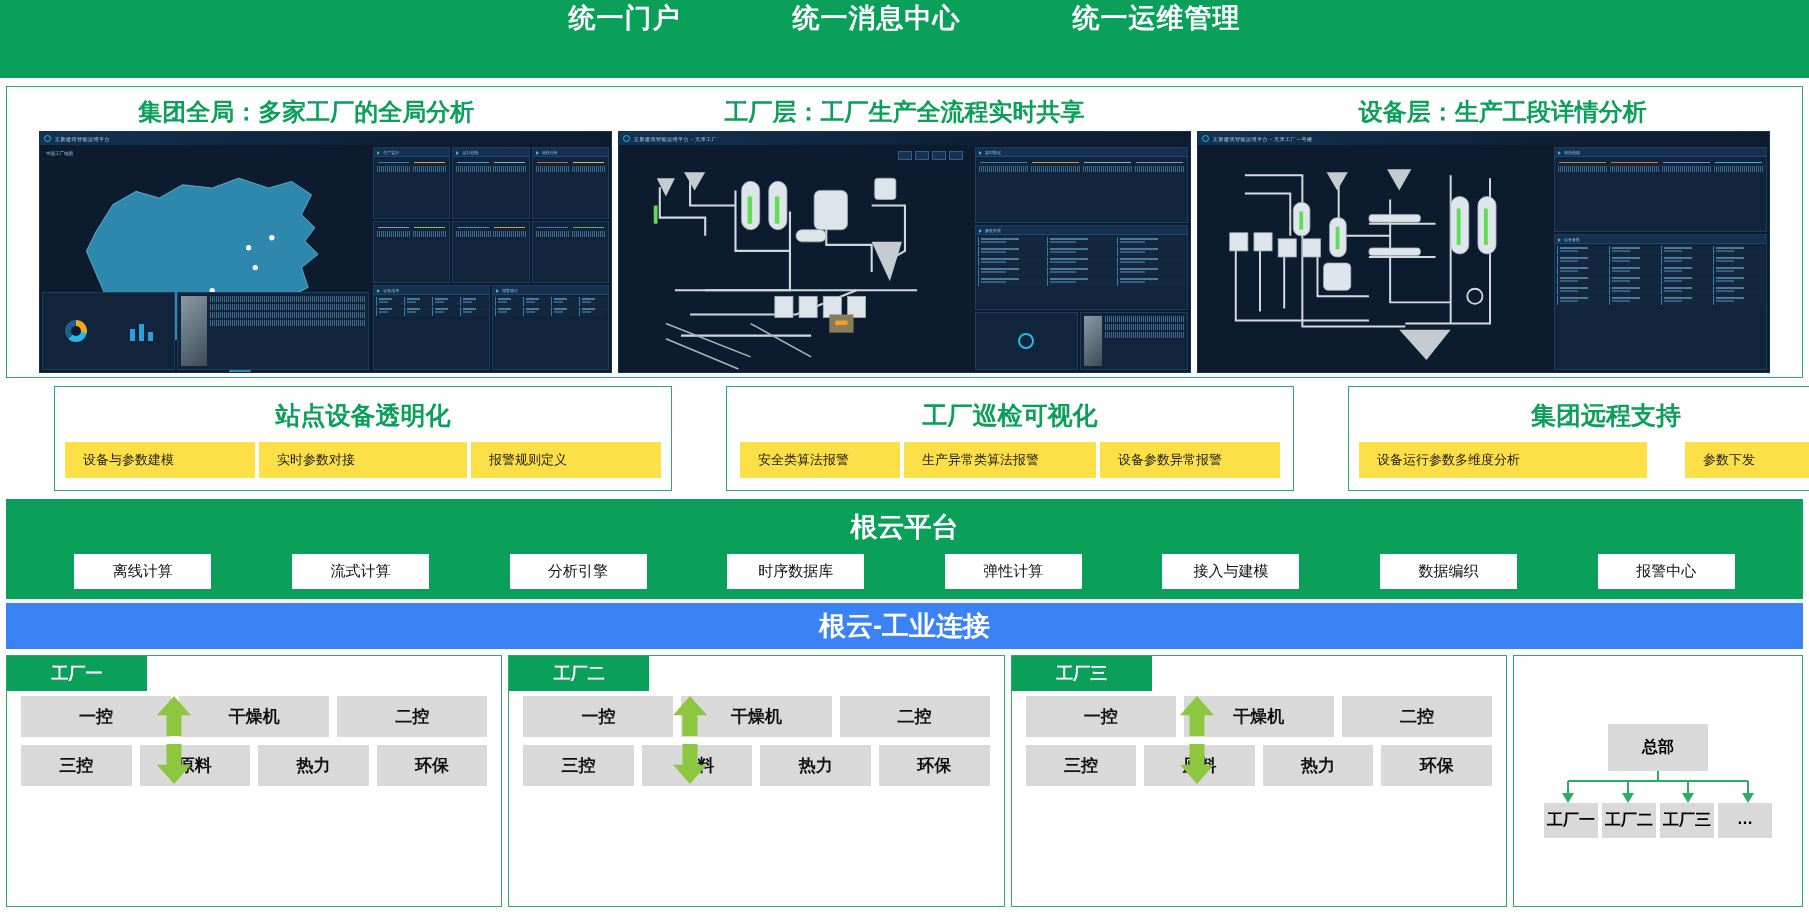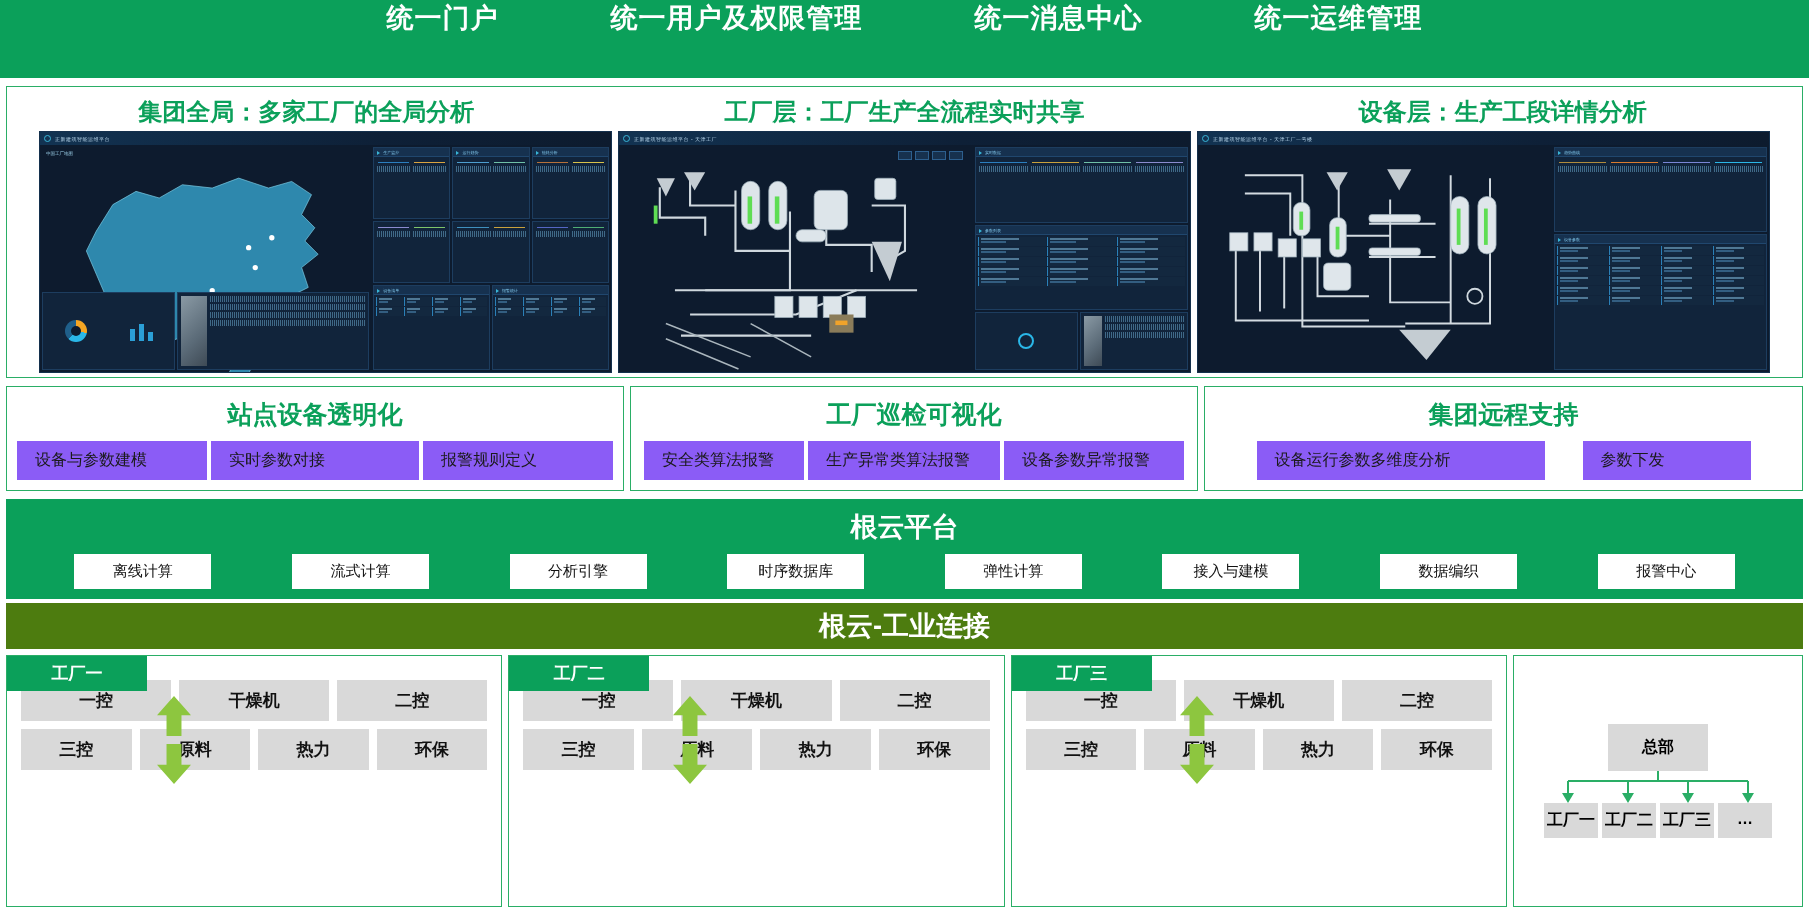--- a/index.html
+++ b/index.html
@@ -91,49 +91,49 @@
   .barmini { display: flex; align-items: flex-end; gap: 4px; height: 20px; }
   .barmini span { width: 5px; background: #2b9fd6; }
 
   .pipe-svg { position: absolute; inset: 0; width: 100%; height: 100%; }
 
   
   .cap-row { display: flex; gap: 6px; margin: 8px 6px 0 6px; flex: 0 0 auto; height: 105px; }
   .cap-panel {
     border: 1.5px solid #2AAE66; background: #fff;
     display: flex; flex-direction: column; align-items: center;
-    justify-content: center; gap: 10px; padding: 6px 10px;
+    justify-content: center; gap: 10px; padding: 6px 10px; margin-left: 48px;
   }
   .cap-panel.p1 { flex: 0 0 618px; }
   .cap-panel.p2 { flex: 0 0 568px; }
   .cap-panel.p3 { flex: 1 1 auto; }
   .cap-title { color: #0BA05A; font-size: 25px; font-weight: bold; white-space: nowrap; }
   .cap-chips { display: flex; gap: 4px; }
   .chip-gray {
-    background: #8b5cf6; color: #1a1a1a; font-size: 16px;
+    background: #fde047; color: #1a1a1a; font-size: 13px;
     padding: 9px 18px; white-space: nowrap;
   }
 
   
   .plat-band {
     margin: 8px 6px 0 6px; background: #0BA05A;
     flex: 0 0 auto; height: 100px;
     display: flex; flex-direction: column; align-items: center; justify-content: center;
     position: relative;
   }
   .plat-title { color: #fff; font-size: 27px; font-weight: bold; margin-bottom: 9px; }
   .plat-chips { display: flex; gap: 0; width: 100%; justify-content: space-around; padding: 0 28px; }
   .chip-white {
     background: #fff; color: #111; font-size: 15px;
     padding: 8px 0; width: 137px; text-align: center; white-space: nowrap;
   }
 
   
   .conn-band {
-    margin: 4px 6px 0 6px; background: #4d7c0f;
+    margin: 4px 6px 0 6px; background: #3b82f6;
     flex: 0 0 auto; height: 46px;
     display: flex; align-items: center; justify-content: center; position: relative;
   }
   .conn-title { color: #fff; font-size: 27px; font-weight: bold; }
 
   
   .arrow-up, .arrow-down {
     position: absolute; width: 34px; height: 40px;
     background: #8DC63F; z-index: 5;
   }
@@ -145,21 +145,21 @@
   .fact-box {
     border: 1.5px solid #2AAE66; background: #fff; position: relative;
     flex: 1 1 0; padding: 0 14px 10px 14px;
     display: flex; flex-direction: column;
   }
   .fact-tab {
     background: #0BA05A; color: #fff; font-size: 17px; font-weight: bold;
     padding: 6px 0; width: 140px; text-align: center;
     position: absolute; left: 0; top: 0;
   }
-  .fact-rows { margin-top: 24px; display: flex; flex-direction: column; gap: 8px; }
+  .fact-rows { margin-top: 40px; display: flex; flex-direction: column; gap: 8px; }
   .fact-line { display: flex; gap: 8px; }
   .fact-cell {
     background: #d9d9d9; color: #111; font-size: 17px; font-weight: bold;
     padding: 9px 0; text-align: center; flex: 1 1 0; white-space: nowrap;
   }
 
   
   .hq-box {
     border: 1.5px solid #2AAE66; background: #fff;
     flex: 0 0 290px; position: relative;
@@ -174,21 +174,20 @@
     padding: 7px 0; width: 54px; text-align: center;
   }
 </style>
 </head>
 <body>
 
 <div class="page">
 
   <div class="top-banner">
     <div class="bn-item">统一门户</div>
-    <div class="bn-item">统一用户及权限管理</div>
     <div class="bn-item">统一消息中心</div>
     <div class="bn-item">统一运维管理</div>
   </div>
 
   <div class="dash-section">
     <div class="dash-heads">
       <div class="dash-head">集团全局：多家工厂的全局分析</div>
       <div class="dash-head">工厂层：工厂生产全流程实时共享</div>
       <div class="dash-head">设备层：生产工段详情分析</div>
     </div>

